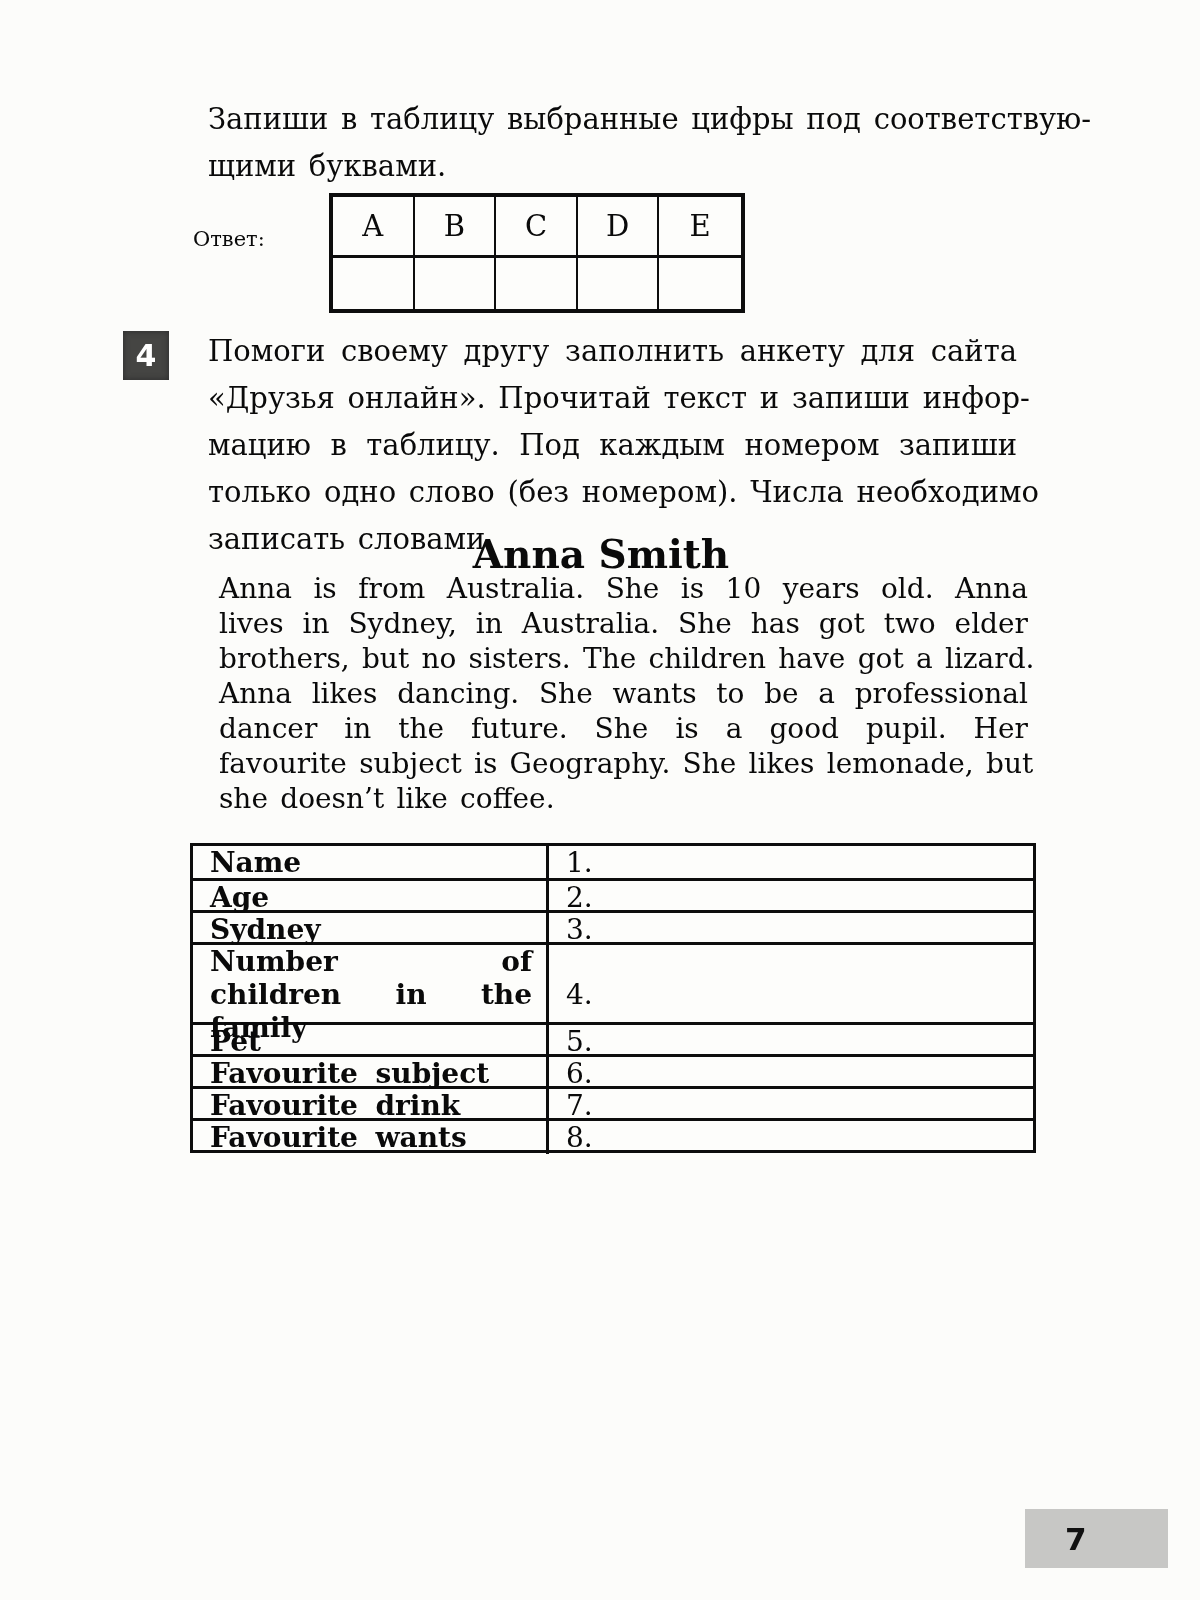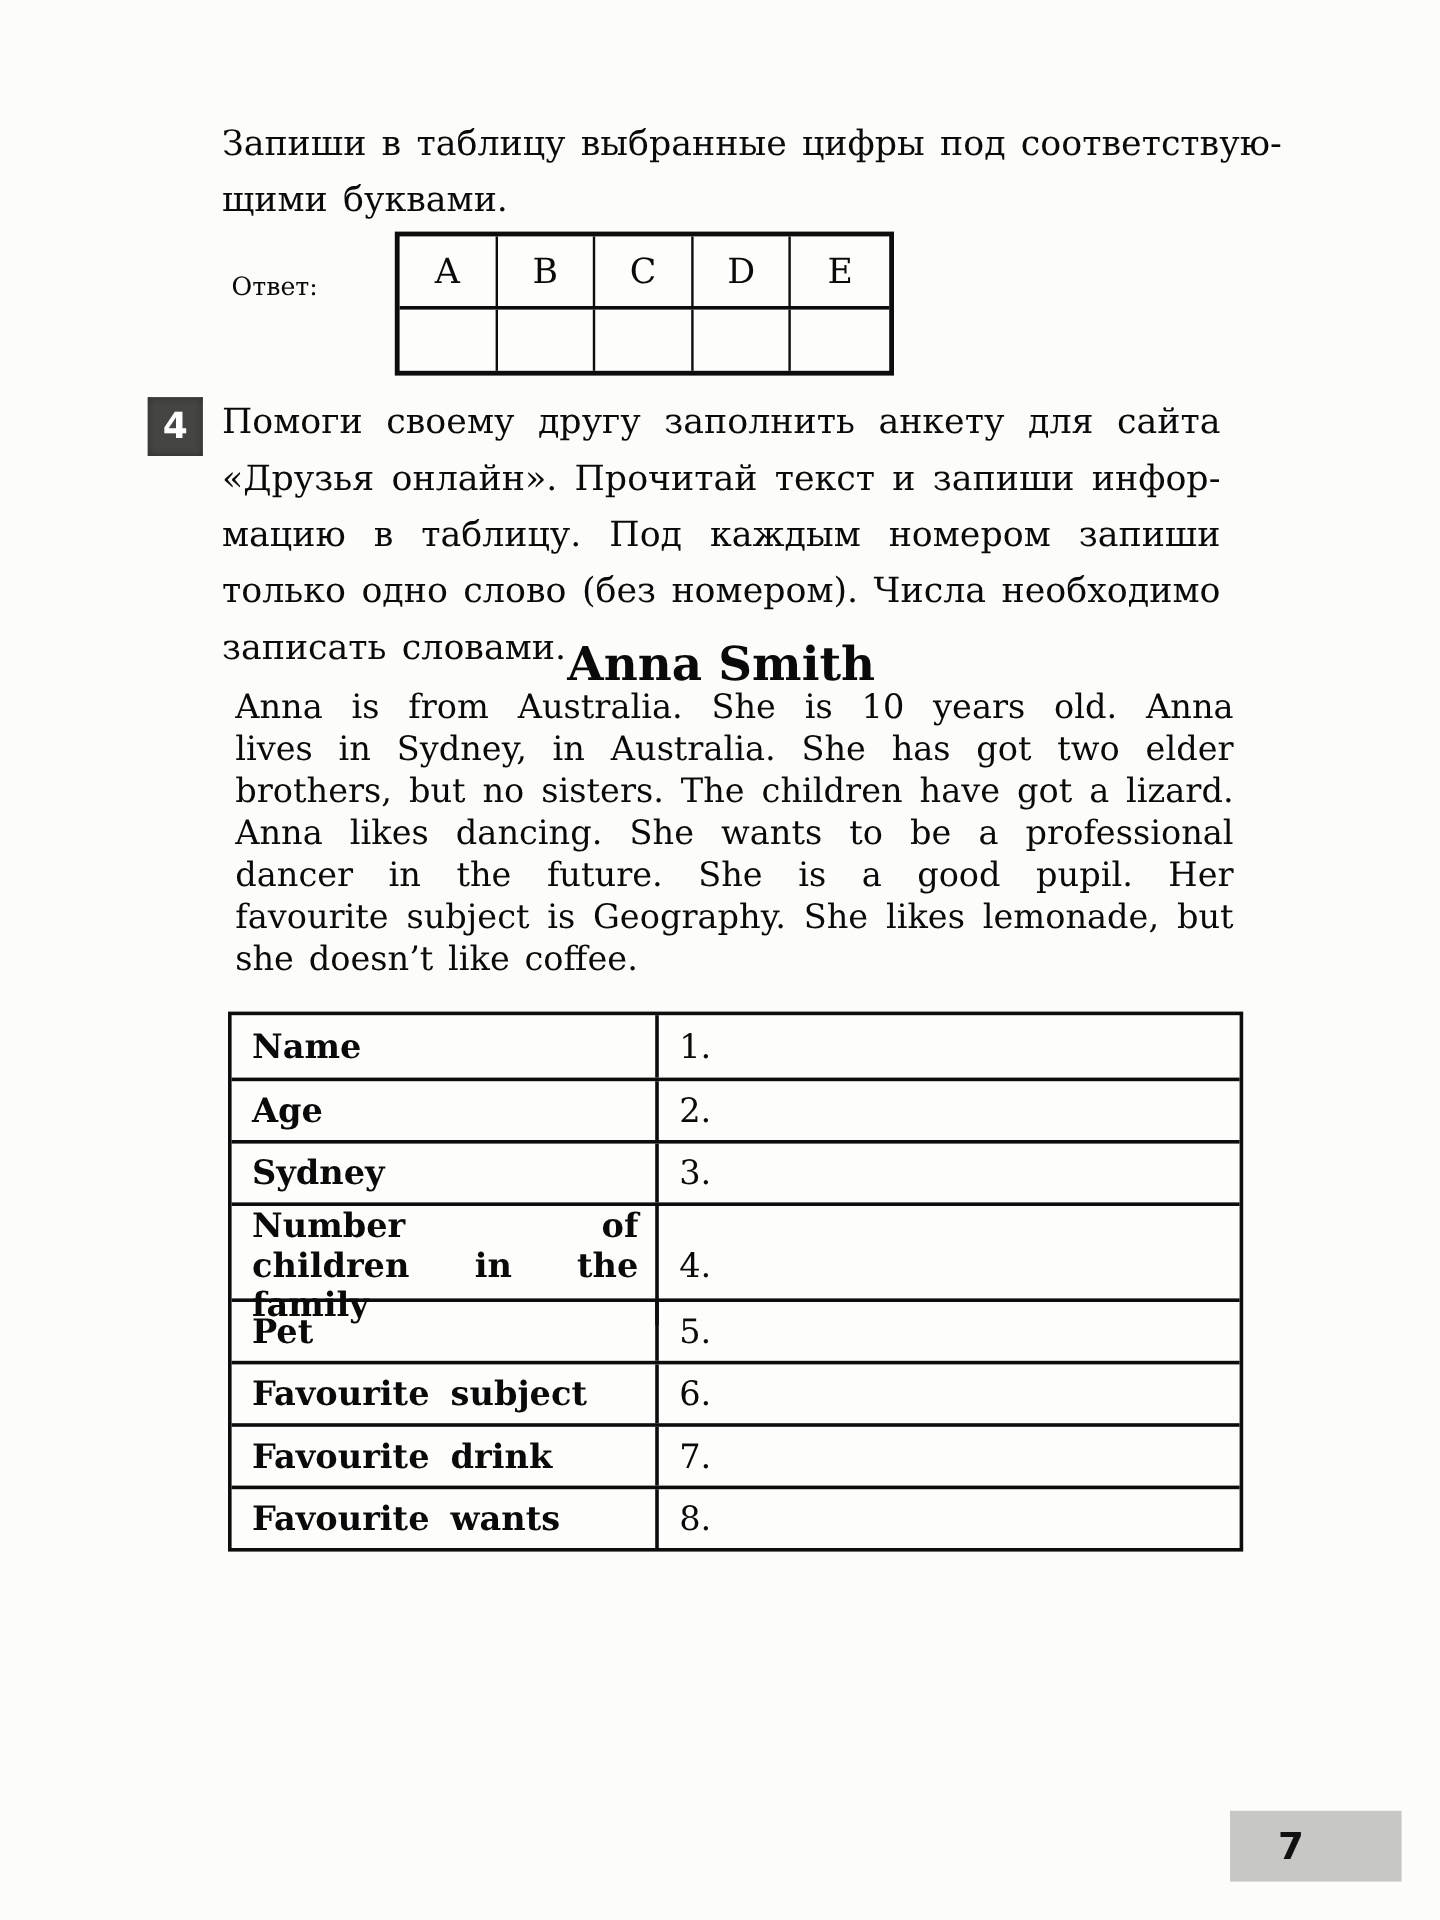--- a/index.html
+++ b/index.html
@@ -13,20 +13,21 @@
     overflow:hidden;
   }
 
   
   .tline {
     white-space:nowrap;
     text-align:justify;
     text-align-last:justify;
     text-justify:inter-word;
     word-spacing:0.12em;
+    margin-left:23px;
   }
   .tline.last {
     text-align-last:left;
   }
 
   
   .top-instruction {
     position:absolute; left:185px; top:96px; width:832px;
     font-size:29px; line-height:47px; font-weight:500;
   }
@@ -82,21 +83,21 @@
   .form-table {
     position:absolute; left:190px; top:843px; width:846px;
     border:3px solid #0d0d0d;
     box-sizing:border-box;
     background:#fdfdfb;
   }
   .form-row {
     display:grid; grid-template-columns:356px 1fr;
     border-top:3px solid #0d0d0d;
     box-sizing:border-box;
-    height:52px;
+    height:32px;
   }
   .form-row:first-child { border-top:none; }
   .form-row.tall { height:80px; }
   .form-label-cell {
     display:flex; align-items:center;
     border-right:3px solid #0d0d0d;
     padding:0 14px 0 17px;
     font-weight:bold; font-size:28px; line-height:33px;
   }
   .form-label-cell span {

